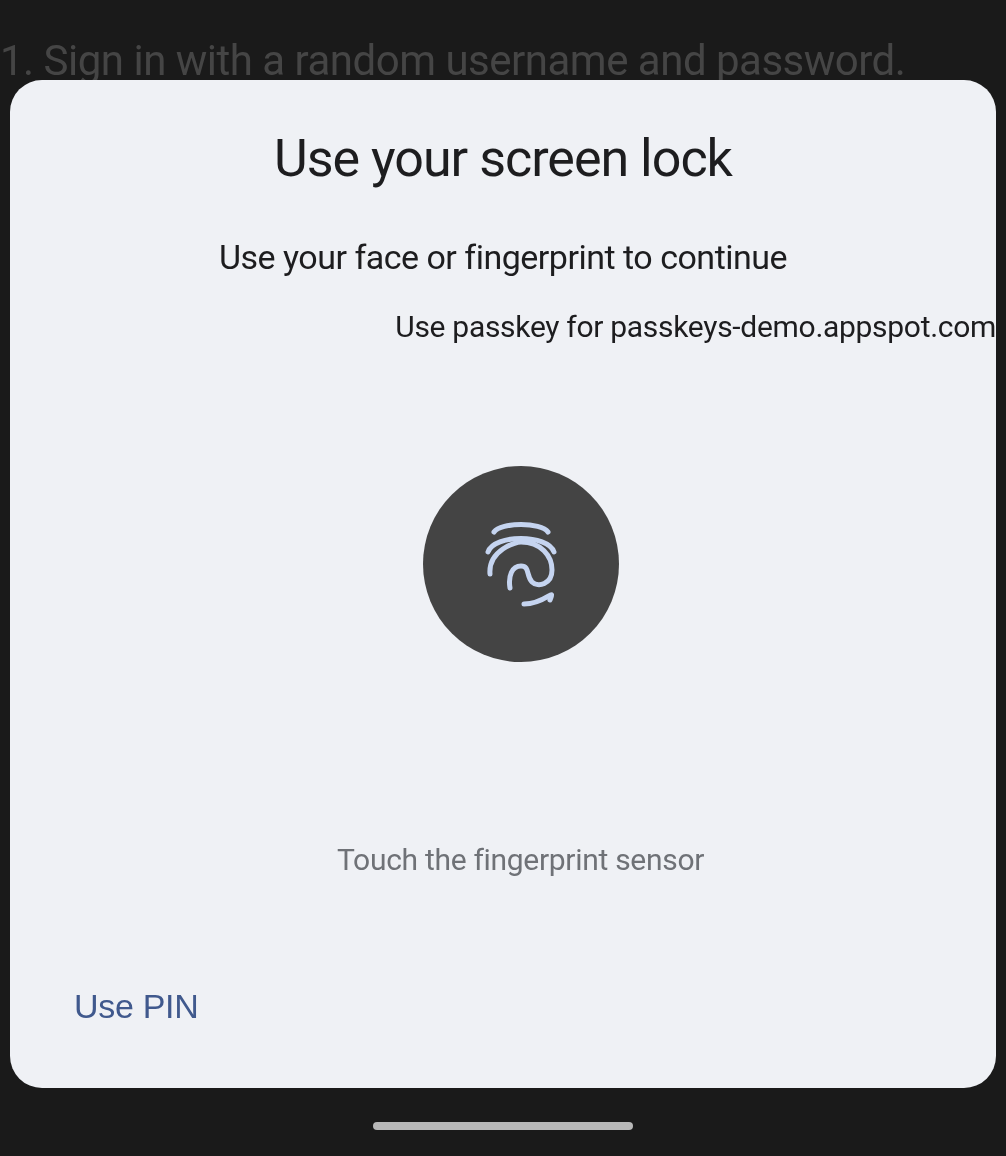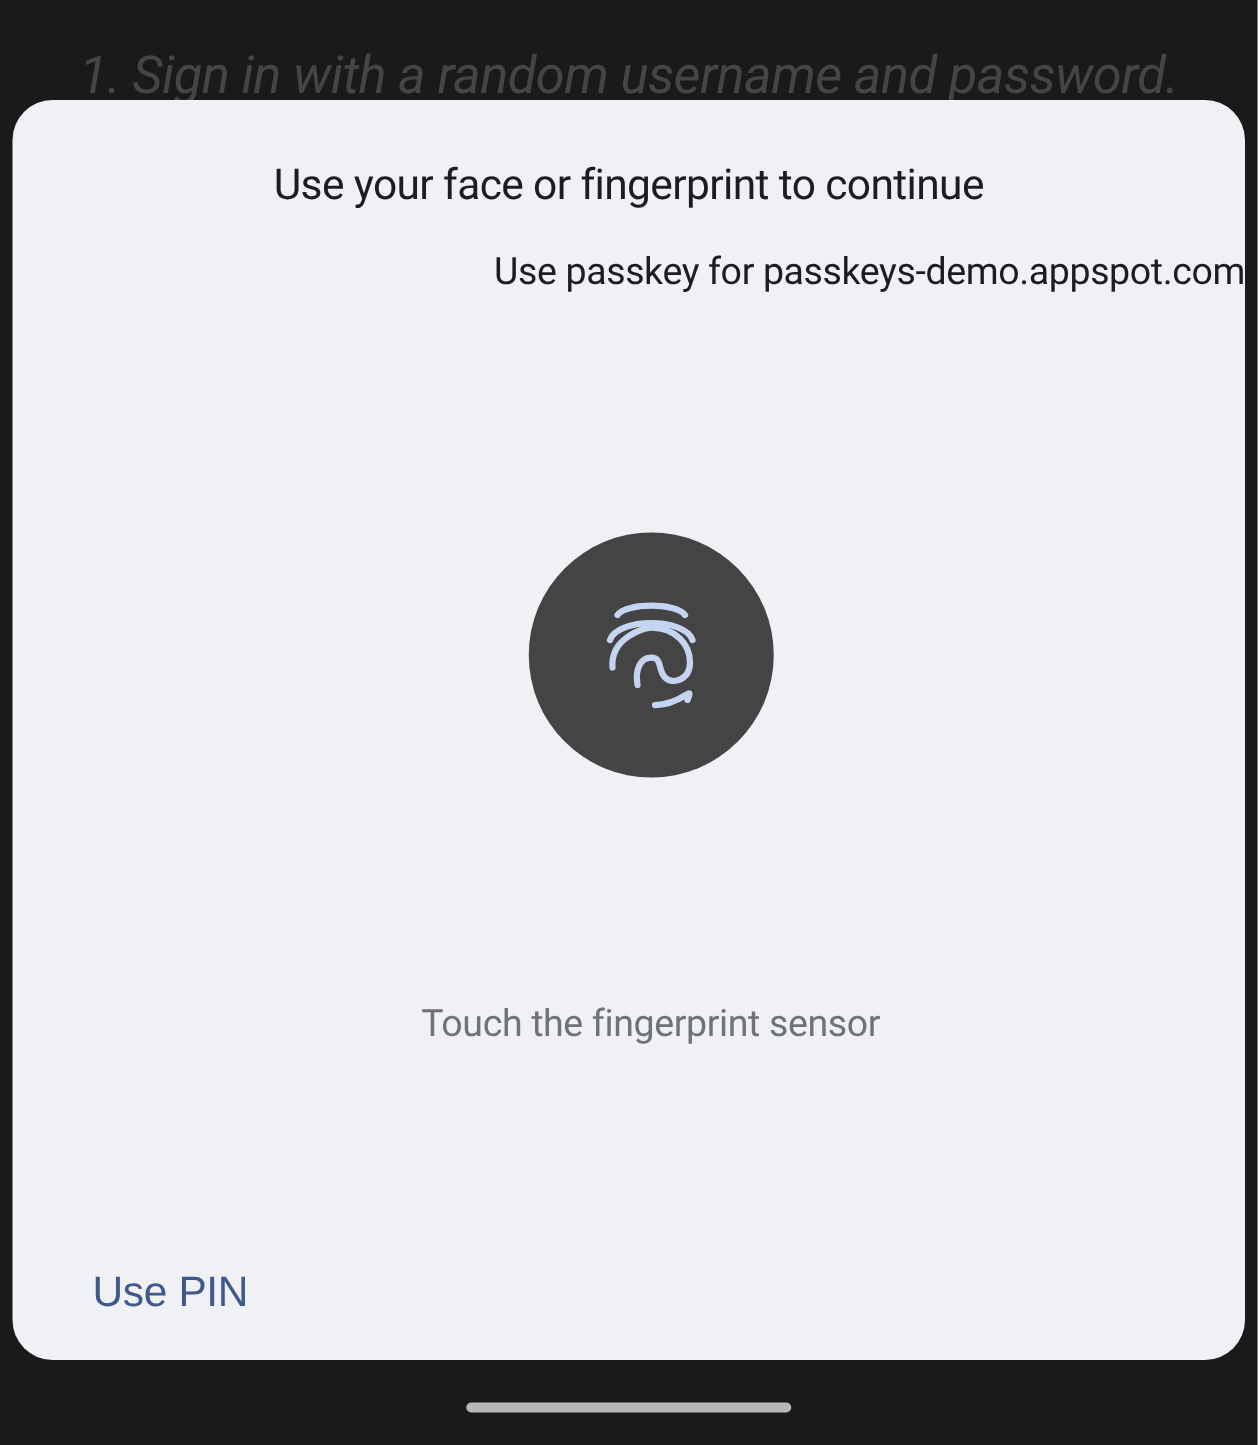--- a/index.html
+++ b/index.html
@@ -7,26 +7,25 @@
     body {
       font-family: 'Google Sans', 'Roboto', -apple-system, BlinkMacSystemFont, sans-serif;
       background: #1a1a1a;
       position: relative;
     }
     .background-text {
       position: absolute;
       top: 36px;
       left: 0;
       right: 0;
-      text-align: center;
+      text-align: left;
       font-size: 42px;
       color: rgba(80, 80, 80, 0.8);
       font-weight: 400;
       letter-spacing: -0.5px;
-      font-style: italic;
     }
     .dialog {
       position: absolute;
       top: 80px;
       left: 10px;
       right: 10px;
       bottom: 68px;
       background: #eff1f5;
       border-radius: 32px;
       display: flex;
@@ -80,21 +79,21 @@
       height: 100px;
     }
     .sensor-hint {
       font-size: 30px;
       font-weight: 400;
       color: #6f7277;
       text-align: center;
       letter-spacing: -0.3px;
     }
     .action-row {
-      padding: 28px 64px 34px;
+      padding: 28px 64px 62px;
     }
     .use-pin {
       font-size: 34px;
       font-weight: 500;
       color: #40598d;
       background: none;
       border: none;
       cursor: pointer;
       letter-spacing: -0.3px;
     }
@@ -114,20 +113,21 @@
       background: #b8b8b8;
       border-radius: 4px;
     }
   </style>
 </head>
 <body>
 
 <div class="background-text">1. Sign in with a random username and password.</div>
 
 <div class="dialog">
+  <h1 class="dialog-title">Use your screen lock</h1>
   <p class="dialog-subtitle">Use your face or fingerprint to continue</p>
   <p class="dialog-context">Use passkey for passkeys-demo.appspot.com</p>
 
   <div class="fingerprint-area">
     <div class="fingerprint-circle">
       <span>
         <svg class="fingerprint-svg" viewBox="0 0 90 100" fill="none" stroke="#c5d4f0" stroke-width="5" stroke-linecap="round">
           <path d="M 18 20 C 25 10, 65 10, 72 20"></path>
           <path d="M 12 40 C 18 22, 72 22, 78 40"></path>
           <path d="M 14 62 C 12 38, 40 30, 45 30 C 65 30, 76 44, 76 58 C 76 72, 62 76, 56 70 C 50 64, 54 54, 45 54 C 36 54, 32 64, 34 76"></path>

